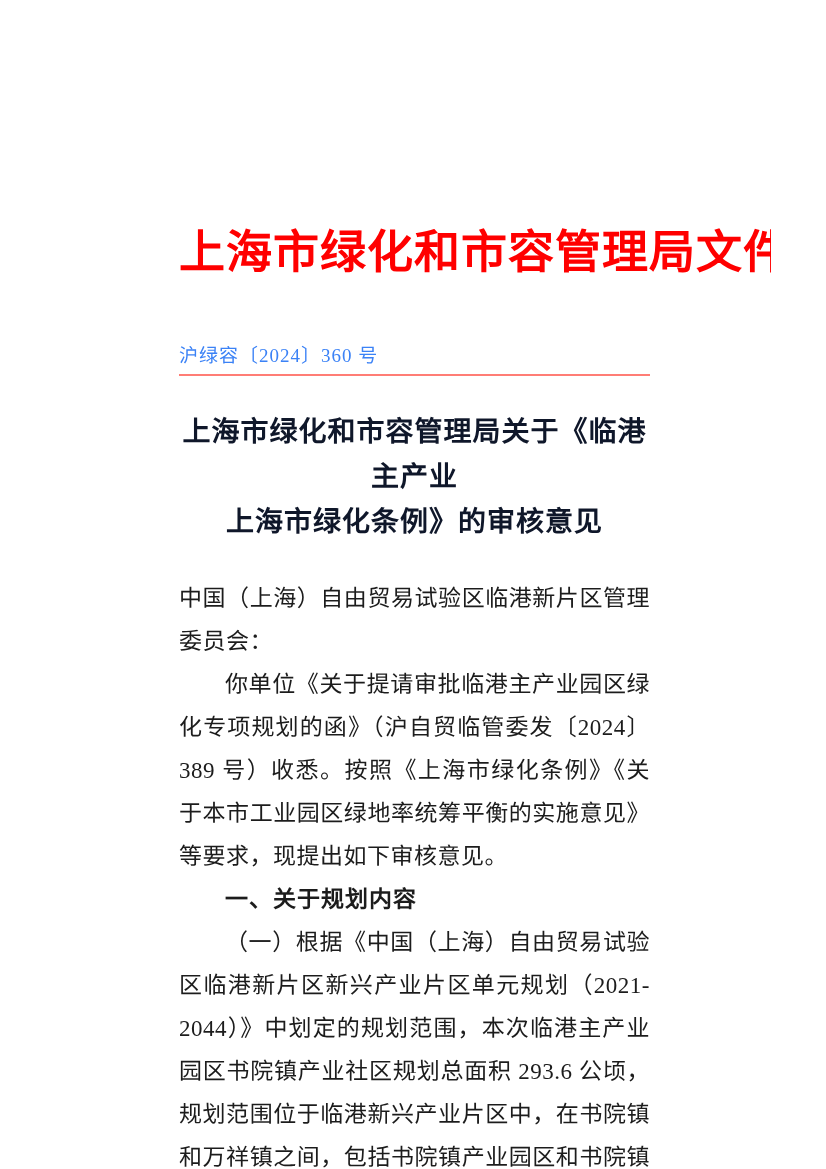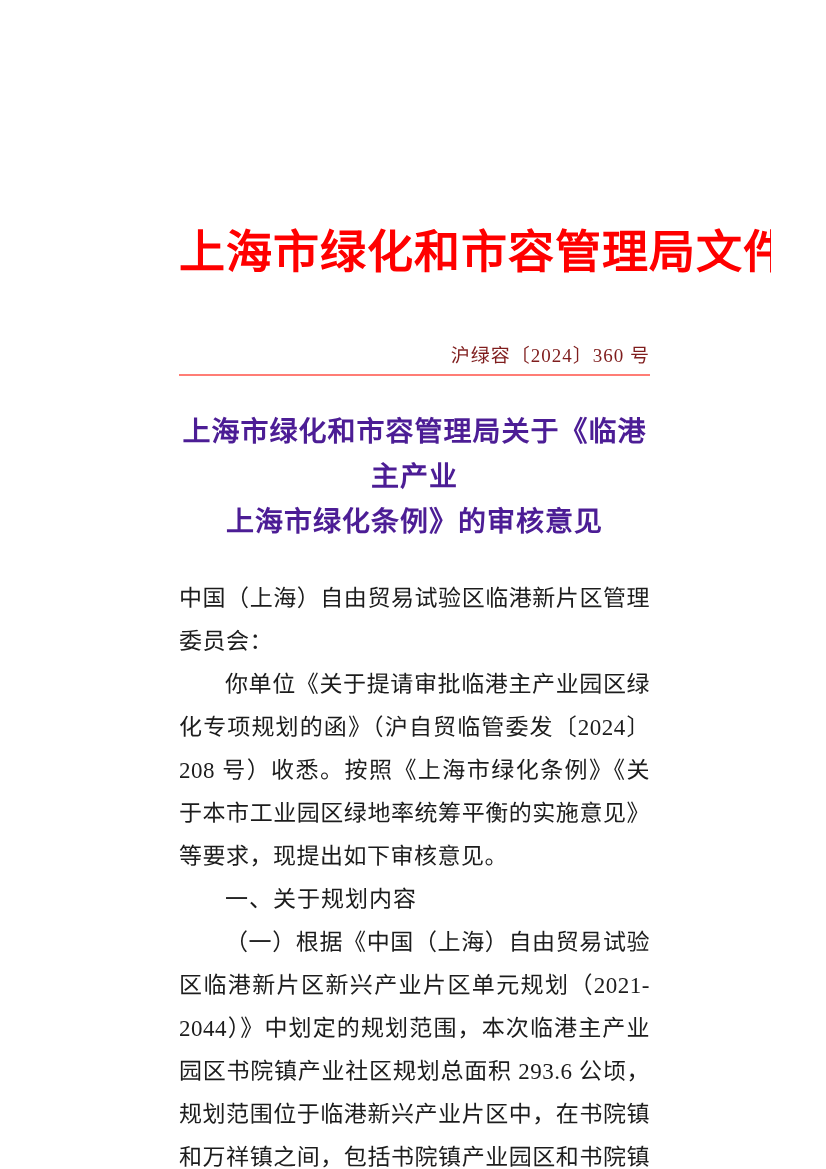--- a/index.html
+++ b/index.html
@@ -25,56 +25,56 @@
     font-weight: bold;
     color: #ff0000;
     text-align: center;
     letter-spacing: 1px;
     white-space: nowrap;
   }
   .doc-number {
     margin-top: 62px;
     font-size: 19px;
     line-height: 24px;
-    text-align: right;
-    color: #7f1d1d;
+    text-align: left;
+    color: #3b82f6;
     letter-spacing: 1px;
   }
   .red-rule {
     margin-top: 6px;
     height: 2px;
     background: #ff7d75;
   }
   .doc-title {
     margin-top: 33px;
     font-size: 28px;
     line-height: 45px;
     font-weight: bold;
-    color: #4c1d95;
+    color: #0f172a;
     text-align: center;
     letter-spacing: 1px;
   }
   .body-text {
     margin-top: 33px;
     font-size: 23px;
     line-height: 43px;
     color: #1c1c1c;
     text-align: justify;
     letter-spacing: 0.5px;
   }
   .body-text p {
     margin: 0;
   }
   .para {
     text-indent: 2em;
   }
   .section-heading {
     text-indent: 2em;
     font-family: "Liberation Sans", "DejaVu Sans", sans-serif;
-    font-weight: normal;
+    font-weight: bold;
     letter-spacing: 1px;
   }
   .page-number {
     position: absolute;
     left: 0;
     right: 0;
     top: 1058px;
     text-align: center;
     font-size: 16px;
     line-height: 20px;
@@ -92,20 +92,20 @@
 
   <div class="red-rule"></div>
 
   <div class="doc-title">
     <div>上海市绿化和市容管理局关于《临港主产业</div>
     <div>上海市绿化条例》的审核意见</div>
   </div>
 
   <div class="body-text">
     <p class="salutation">中国（上海）自由贸易试验区临港新片区管理委员会：</p>
-    <p class="para">你单位《关于提请审批临港主产业园区绿化专项规划的函》（沪自贸临管委发〔2024〕208 号）收悉。按照《上海市绿化条例》《关于本市工业园区绿地率统筹平衡的实施意见》等要求，现提出如下审核意见。</p>
+    <p class="para">你单位《关于提请审批临港主产业园区绿化专项规划的函》（沪自贸临管委发〔2024〕389 号）收悉。按照《上海市绿化条例》《关于本市工业园区绿地率统筹平衡的实施意见》等要求，现提出如下审核意见。</p>
     <p class="section-heading">一、关于规划内容</p>
     <p class="para">（一）根据《中国（上海）自由贸易试验区临港新片区新兴产业片区单元规划（2021-2044）》中划定的规划范围，本次临港主产业园区书院镇产业社区规划总面积 293.6 公顷，规划范围位于临港新兴产业片区中，在书院镇和万祥镇之间，包括书院镇产业园区和书院镇产业区扩区。其中书院镇产业园区东至萃升路、南至东大公路、西至卓秀路、北至 X8 快</p>
   </div>
 
   <div class="page-number">1</div>
 
 </div>
 
 </body></html>

